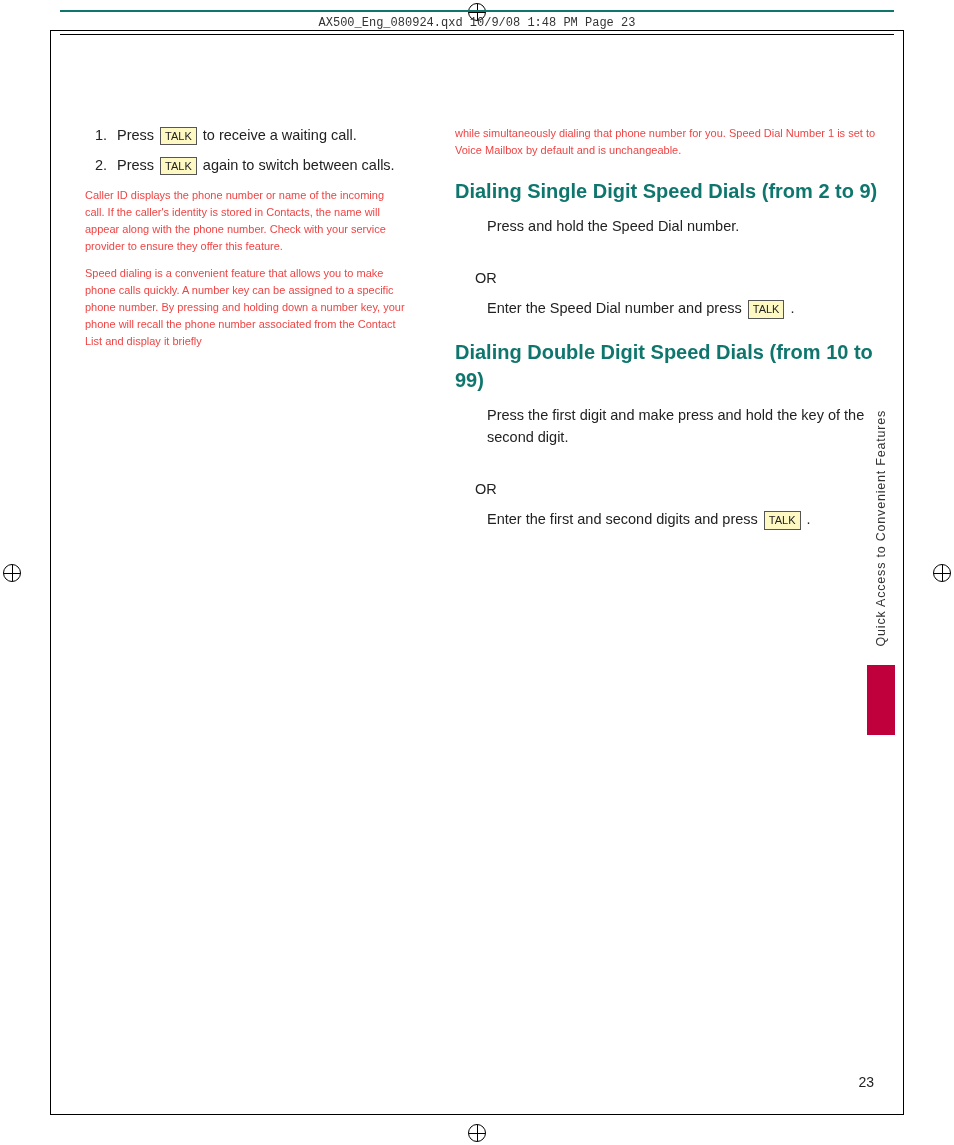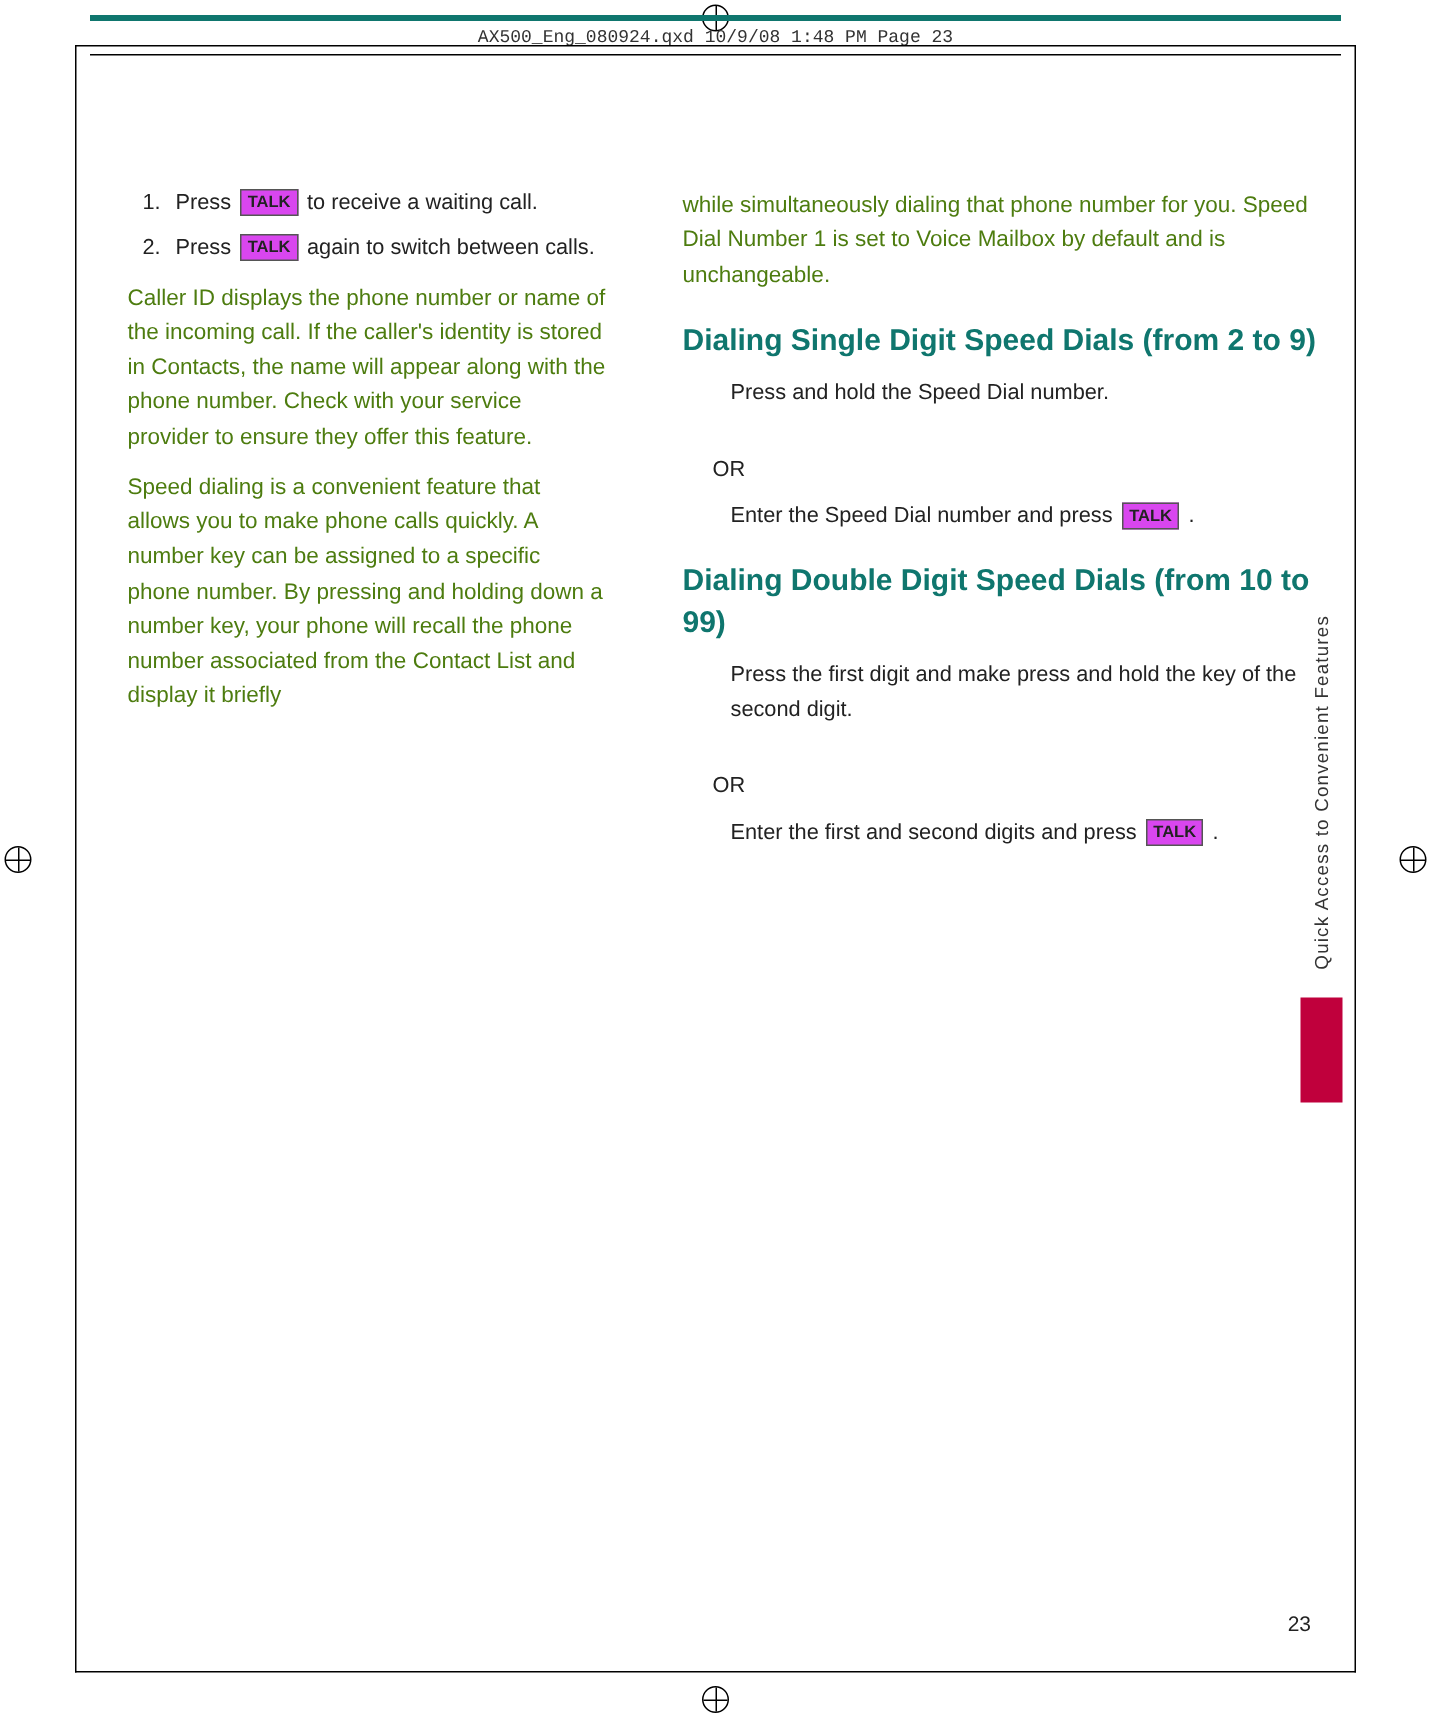--- a/index.html
+++ b/index.html
@@ -25,21 +25,21 @@
       position: absolute;
       top: 10px;
       left: 60px;
       right: 60px;
       display: flex;
       justify-content: center;
       align-items: center;
       font-size: 12px;
       color: #333;
       font-family: 'Courier New', monospace;
-      border-top: 4px solid #0f766e;
+      border-top: 2px solid #0f766e;
       border-bottom: 1px solid #000;
       padding: 4px 0;
     }
 
     
     .reg-mark {
       position: absolute;
       width: 18px;
       height: 18px;
       border-radius: 50%;
@@ -163,36 +163,36 @@
     .list-content {
       flex: 1;
       font-size: 14.5px;
       line-height: 1.5;
     }
 
     
     .talk-btn {
       display: inline-block;
       border: 1px solid #555;
-      background: #d946ef;
+      background: #fef9c3;
       padding: 1px 4px;
       font-size: 11px;
-      font-weight: bold;
+      font-weight: normal;
       color: #222;
       vertical-align: middle;
       line-height: 1.3;
       margin: 0 2px;
     }
 
     
     .body-text {
-      font-size: 15px;
+      font-size: 11px;
       line-height: 1.55;
       margin-bottom: 10px;
-      color: #4d7c0f;
+      color: #ef4444;
     }
 
     
     .bold-heading {
       font-size: 20px;
       font-weight: bold;
       color: #0f766e;
       margin-top: 18px;
       margin-bottom: 10px;
       line-height: 1.4;

